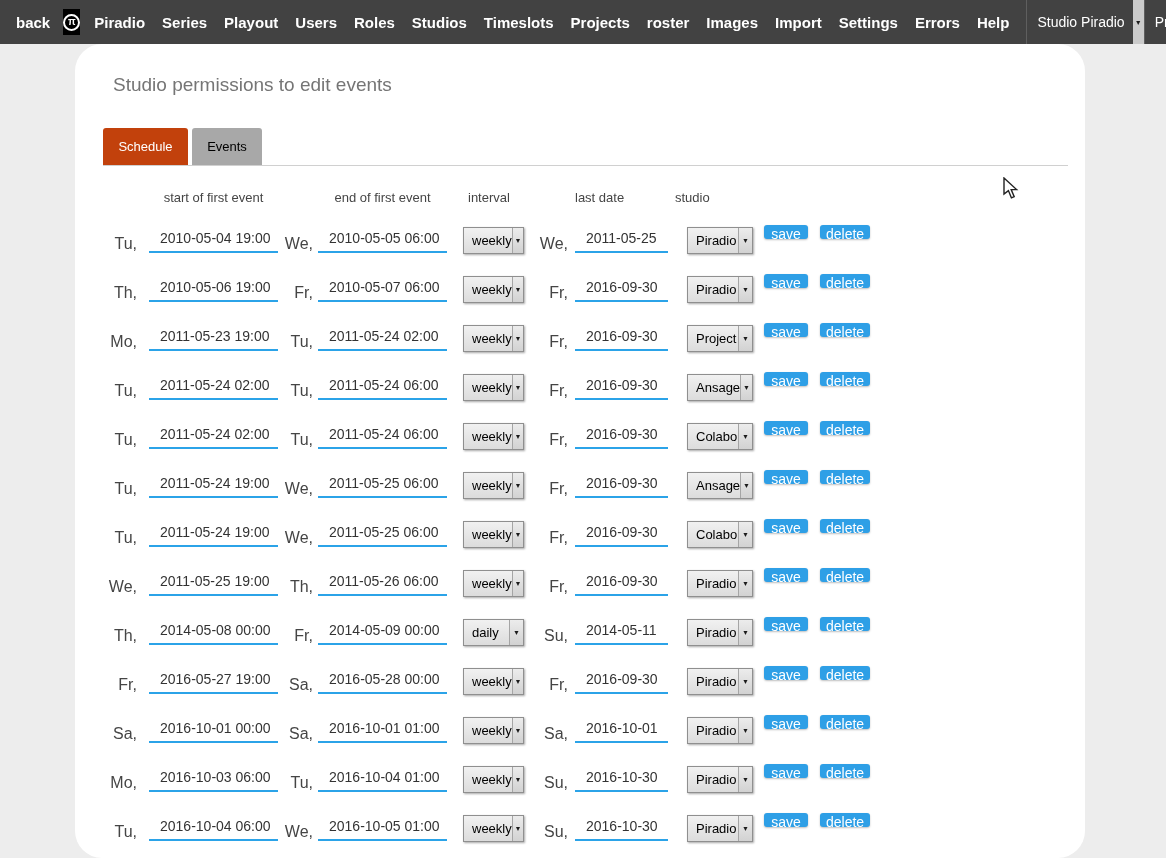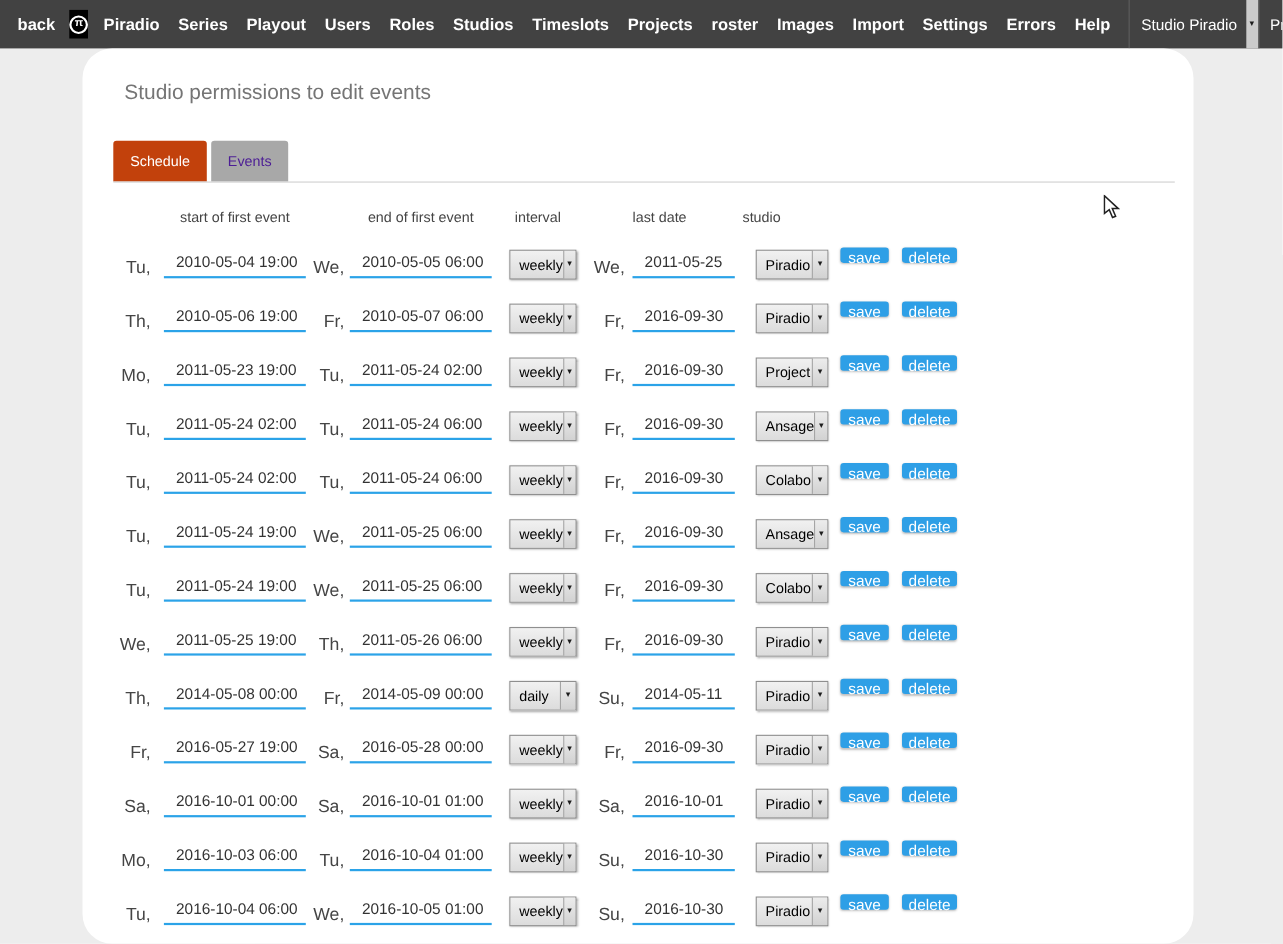--- a/index.html
+++ b/index.html
@@ -47,21 +47,21 @@
   .page-title {
     position:absolute; left:38px; top:30px;
     font-size:19px; color:#757575;
   }
   .tabs { position:absolute; left:28px; top:84px; display:flex; gap:4px; }
   .tab {
     height:37px; display:flex; align-items:center; justify-content:center;
     font-size:13px; border-radius:3px 3px 0 0; cursor:pointer;
   }
   .tab-active   { background:#c2410c; color:#fff; width:85px; }
-  .tab-inactive { background:#a8a8a8; color:#4c1d95; width:70px; }
+  .tab-inactive { background:#a8a8a8; color:#000000; width:70px; }
   .tab-divider {
     position:absolute; left:28px; top:121px; width:965px; height:1px;
     background:#d0d0d0;
   }
 
   
   .thead span { position:absolute; top:146px; font-size:13px; color:#454545; }
   .h-start  { left:74px;  width:129px; text-align:center; }
   .h-end    { left:243px; width:129px; text-align:center; }
   .h-int    { left:393px; }

